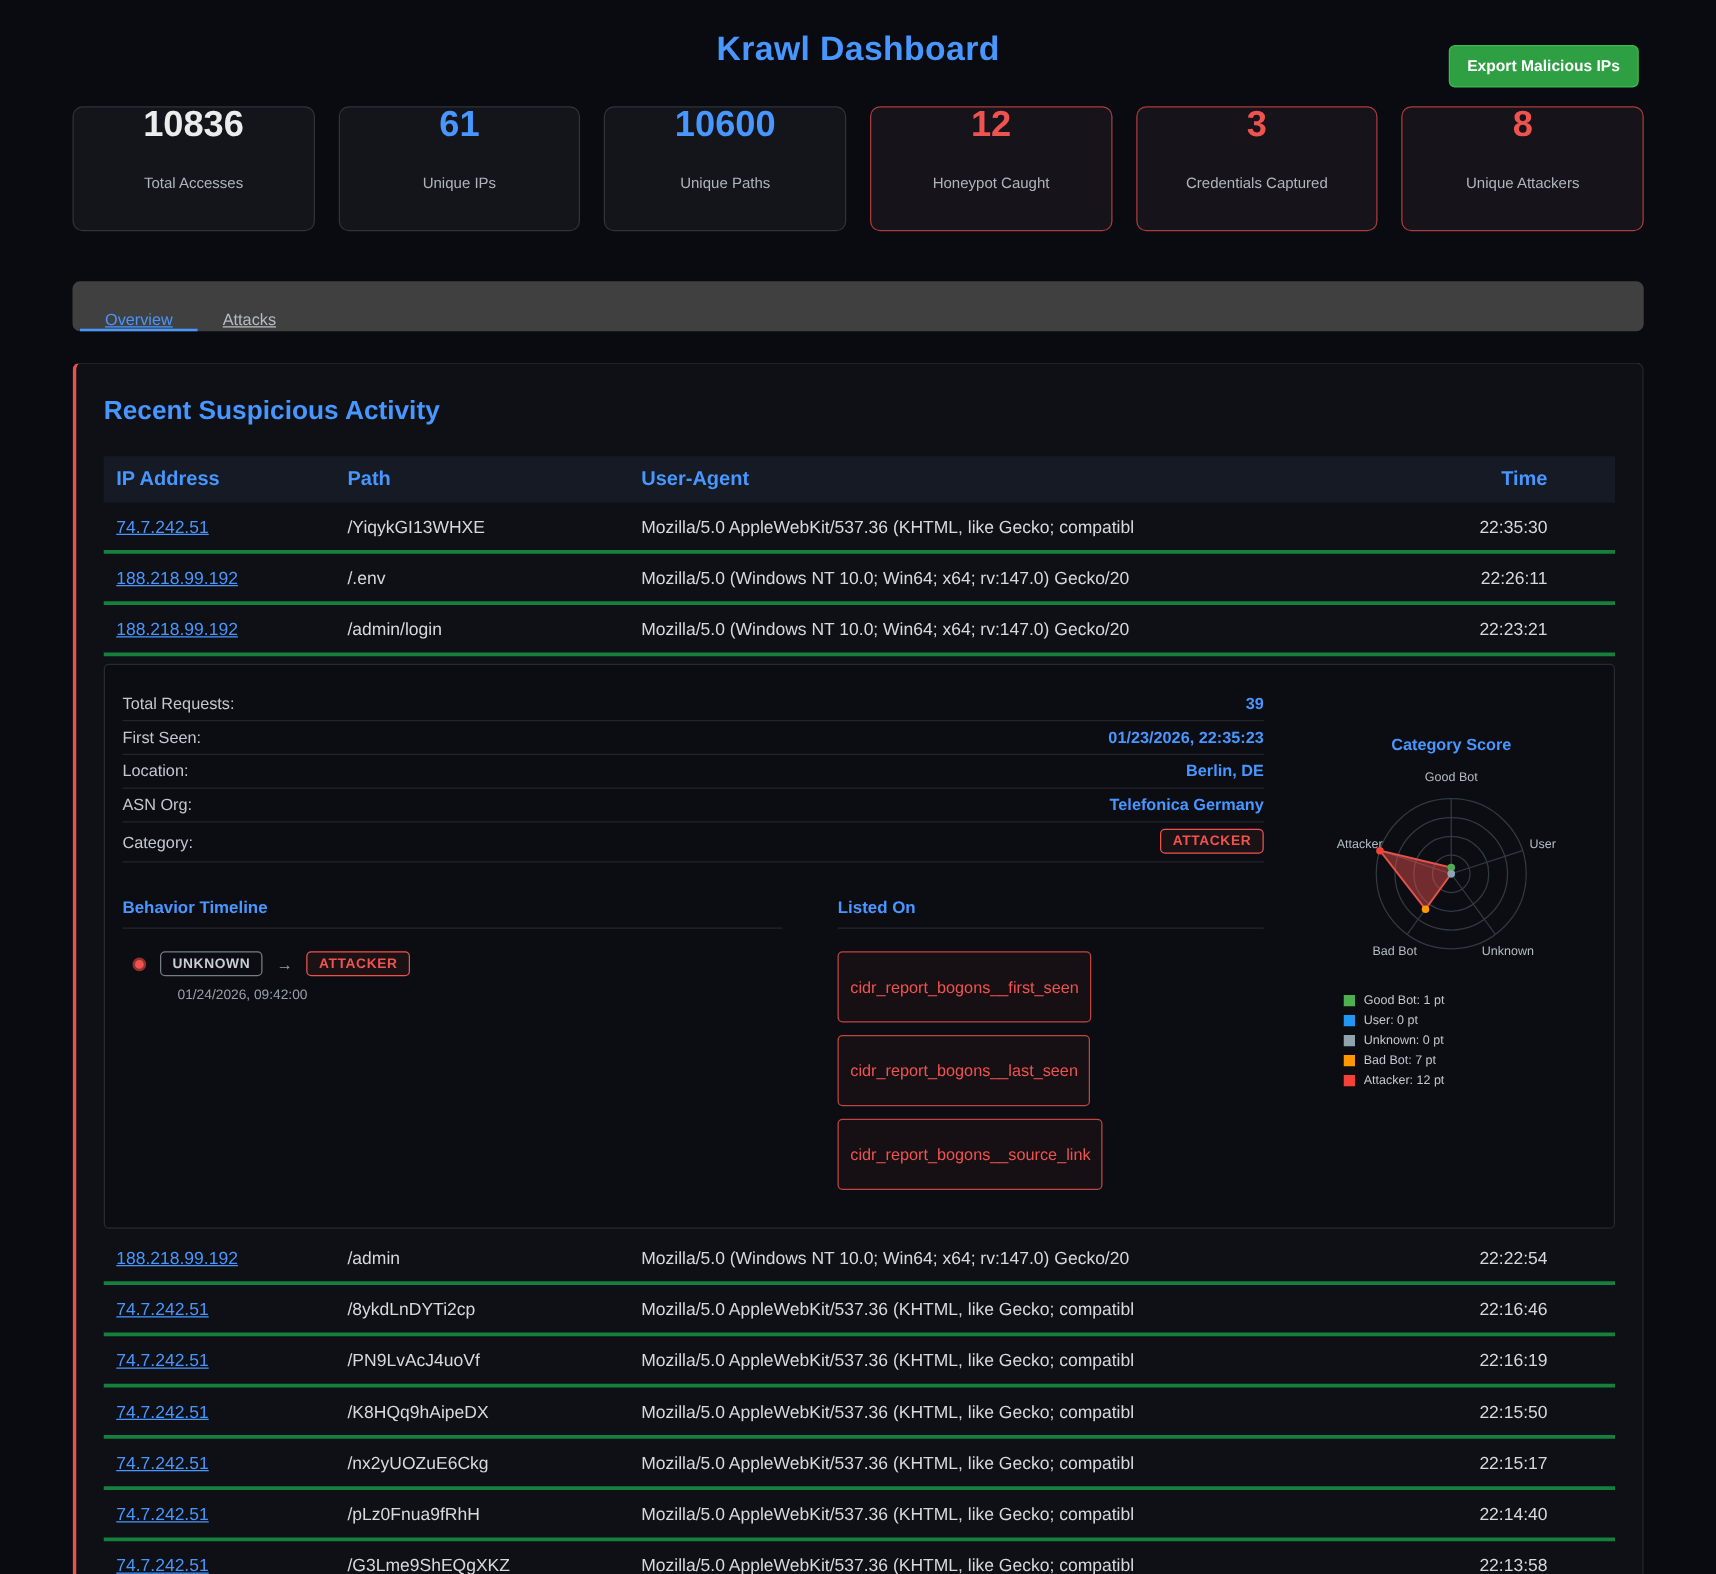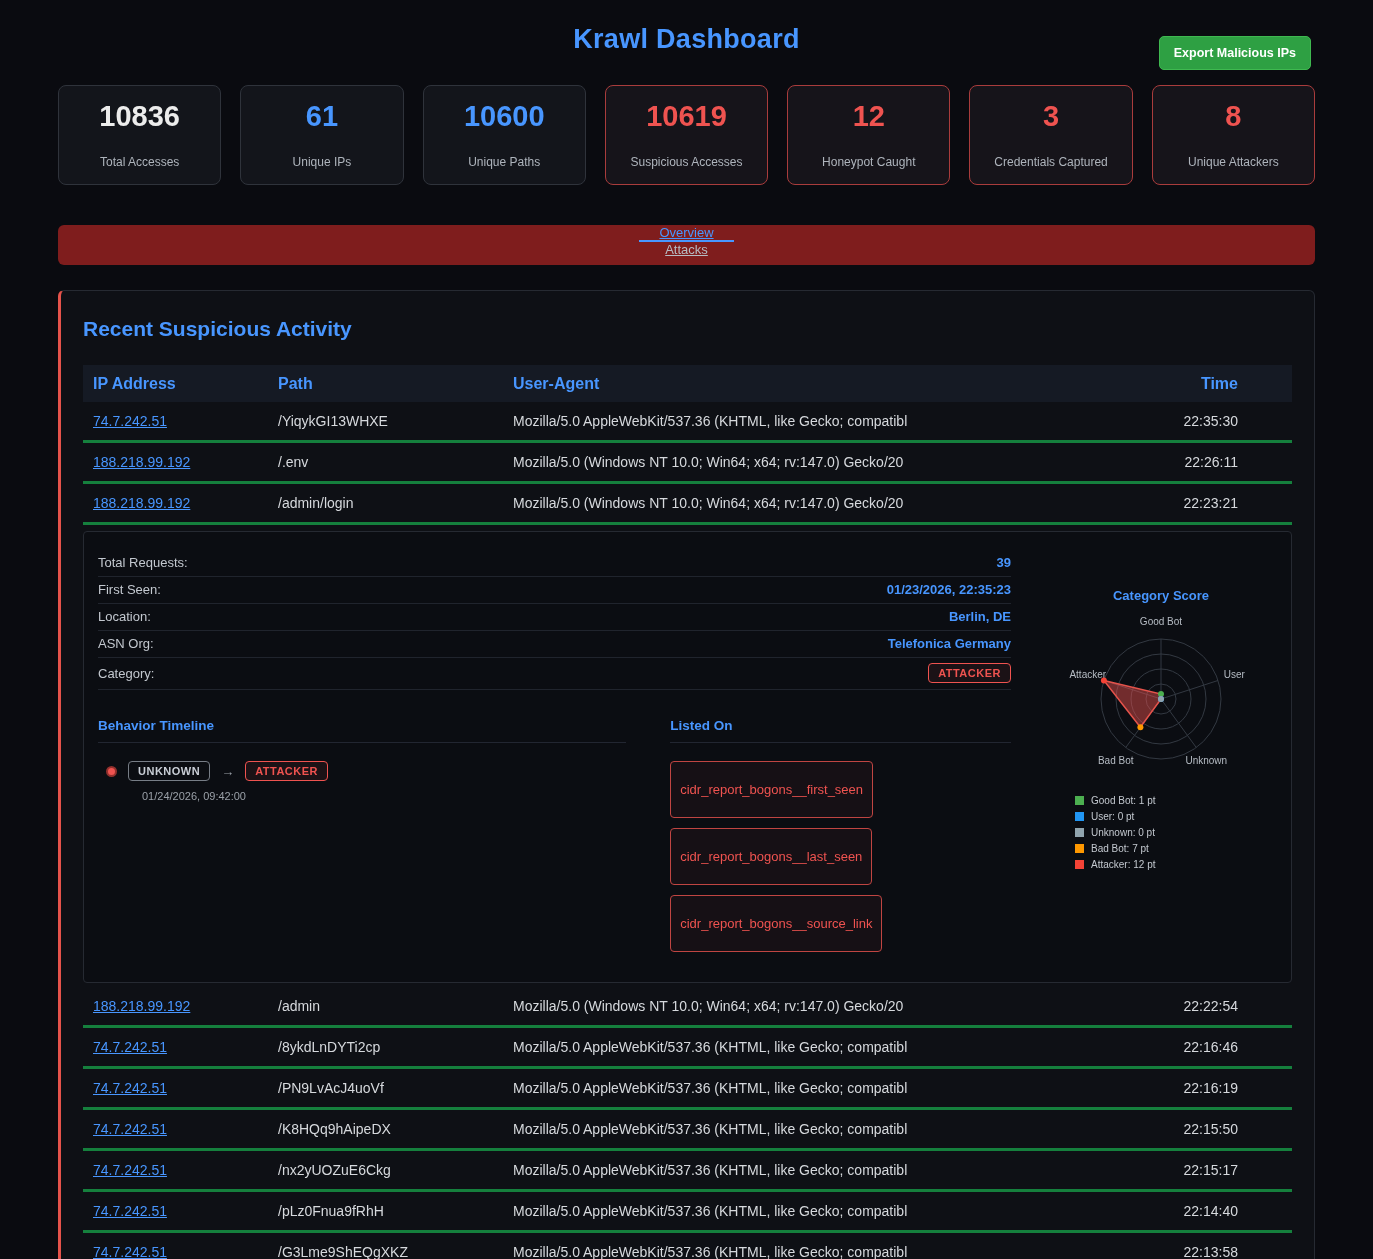--- a/index.html
+++ b/index.html
@@ -11,29 +11,29 @@
   
   .hdr { position:relative; padding:24px 0 30px; }
   .hdr h1 { margin:0; text-align:center; color:#4896ff; font-size:27px; font-weight:700; letter-spacing:0.3px; }
   .export-btn { position:absolute; top:36px; right:62px; background:#2ea043; color:#ffffff;
     border:1px solid #3fb950; border-radius:5px; padding:9px 14px; font-size:12.5px; font-weight:700;
     cursor:pointer; font-family:inherit; }
 
   
   .stats-row { display:flex; gap:19px; padding:0 58px; }
   .stat-card { flex:1; height:100px; background:#13151b; border:1px solid #2f333b; border-radius:8px;
-    display:flex; flex-direction:column; align-items:center; justify-content:center; gap:24px; }
+    display:flex; flex-direction:column; align-items:center; justify-content:flex-start; gap:24px; }
   .stat-card .stat-value { font-size:29px; font-weight:700; color:#ececec; line-height:1; }
   .stat-card.blue .stat-value { color:#4896ff; }
   .stat-card.danger { border-color:#a93c3c; background:#16141a; }
   .stat-card.danger .stat-value { color:#ef5350; }
   .stat-label { font-size:12px; color:#aeb4bc; }
 
   
-  .tabs { margin:40px 58px 25px; background:#7f1d1d; border-radius:6px; height:40px; display:flex; align-items:center; padding:0 6px;flex-direction:column; }
+  .tabs { margin:40px 58px 25px; background:#404040; border-radius:6px; height:40px; display:flex; align-items:flex-end; padding:0 6px; }
   .tab { display:flex; align-items:center; padding:0 20px; font-size:13px; color:#b6bcc4;
     text-decoration:underline; cursor:pointer; border-bottom:2px solid transparent; }
   .tab.active { color:#4896ff; border-bottom-color:#4896ff; }
 
   
   .panel { margin:0 58px 12px; background:#0e1015; border:1px solid #262a32; border-left:3px solid #e5534b;
     border-radius:6px; padding:20px 22px 18px; }
   .panel h2 { margin:6px 0 24px; color:#4896ff; font-size:21px; font-weight:700; }
 
   
@@ -93,24 +93,20 @@
         <div class="stat-value">10836</div>
         <div class="stat-label">Total Accesses</div>
       </div>
       <div class="stat-card blue">
         <div class="stat-value">61</div>
         <div class="stat-label">Unique IPs</div>
       </div>
       <div class="stat-card blue">
         <div class="stat-value">10600</div>
         <div class="stat-label">Unique Paths</div>
-      </div>
-      <div class="stat-card danger">
-        <div class="stat-value">10619</div>
-        <div class="stat-label">Suspicious Accesses</div>
       </div>
       <div class="stat-card danger">
         <div class="stat-value">12</div>
         <div class="stat-label">Honeypot Caught</div>
       </div>
       <div class="stat-card danger">
         <div class="stat-value">3</div>
         <div class="stat-label">Credentials Captured</div>
       </div>
       <div class="stat-card danger">

